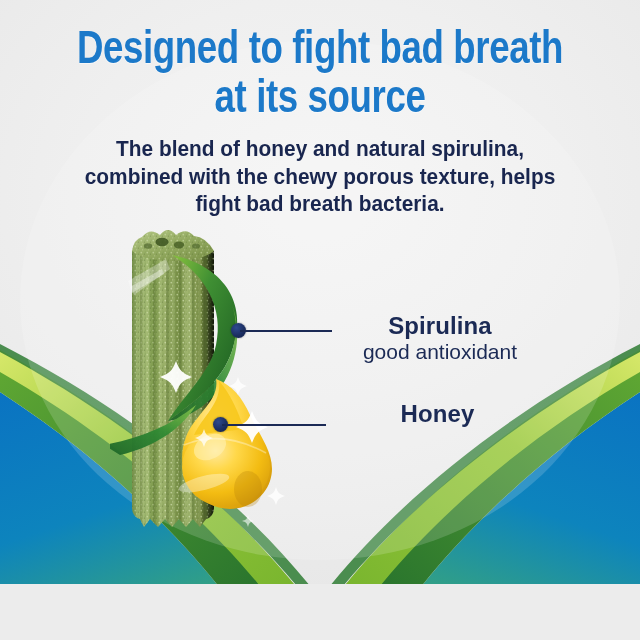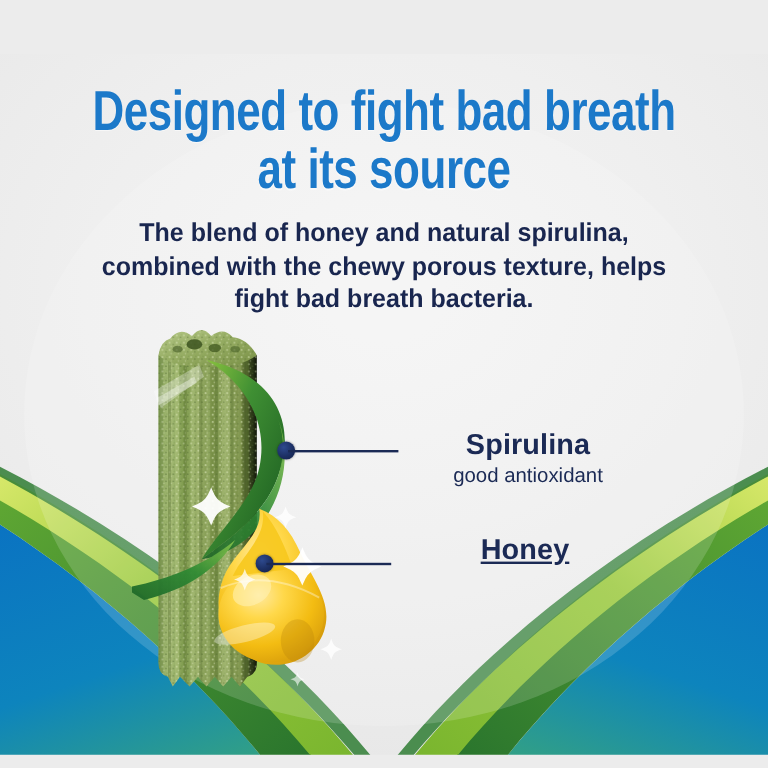--- a/index.html
+++ b/index.html
@@ -5,21 +5,20 @@
   html,body{margin:0;padding:0;}
   body{
     width:640px;height:640px;overflow:hidden;
     font-family:"Liberation Sans","DejaVu Sans",sans-serif;
     background:#ececec;
   }
   #stage{
     position:relative;width:640px;height:584px;overflow:hidden;
     background:
       radial-gradient(ellipse 520px 420px at 50% 34%, #f4f4f4 0%, #efefef 48%, #e7e7e7 100%);
-    margin-top: 45px;
   }
   
   .frame{position:absolute;left:0;top:0;width:640px;height:640px;}
   
   .headline{
     position:absolute;left:0;top:22px;width:640px;text-align:center;
     color:#1c79c9;
     font-weight:700;
     font-size:47px;
     line-height:49px;
@@ -39,24 +38,24 @@
     line-height:27.5px;
     white-space:pre-line;
     transform:scaleX(0.97);
   }
   
   .callout{position:absolute;text-align:center;color:#1b2a55;}
   .callout .ttl{
     font-weight:700;font-size:24px;line-height:28px;letter-spacing:.1px;
   }
   .callout .sub{
-    font-weight:400;font-size:17px;line-height:24.5px;white-space:pre-line;
+    font-weight:400;font-size:21px;line-height:24.5px;white-space:pre-line;
   }
   #callout-spirulina{left:300px;top:312px;width:280px;}
-  #callout-honey{left:295px;top:400px;width:285px;text-decoration:underline;}
+  #callout-honey{left:295px;top:400px;width:285px;}
   
   .leader{position:absolute;height:2px;background:#1b2a55;}
   .dot{
     position:absolute;width:15px;height:15px;border-radius:50%;
     background:radial-gradient(circle at 36% 32%, #2e4a8e 0%, #1c2f63 55%, #131f45 100%);
     box-shadow:0 0 2px rgba(0,0,0,.45);
   }
   
   #product{position:absolute;left:110px;top:215px;width:210px;height:330px;}
 </style>

